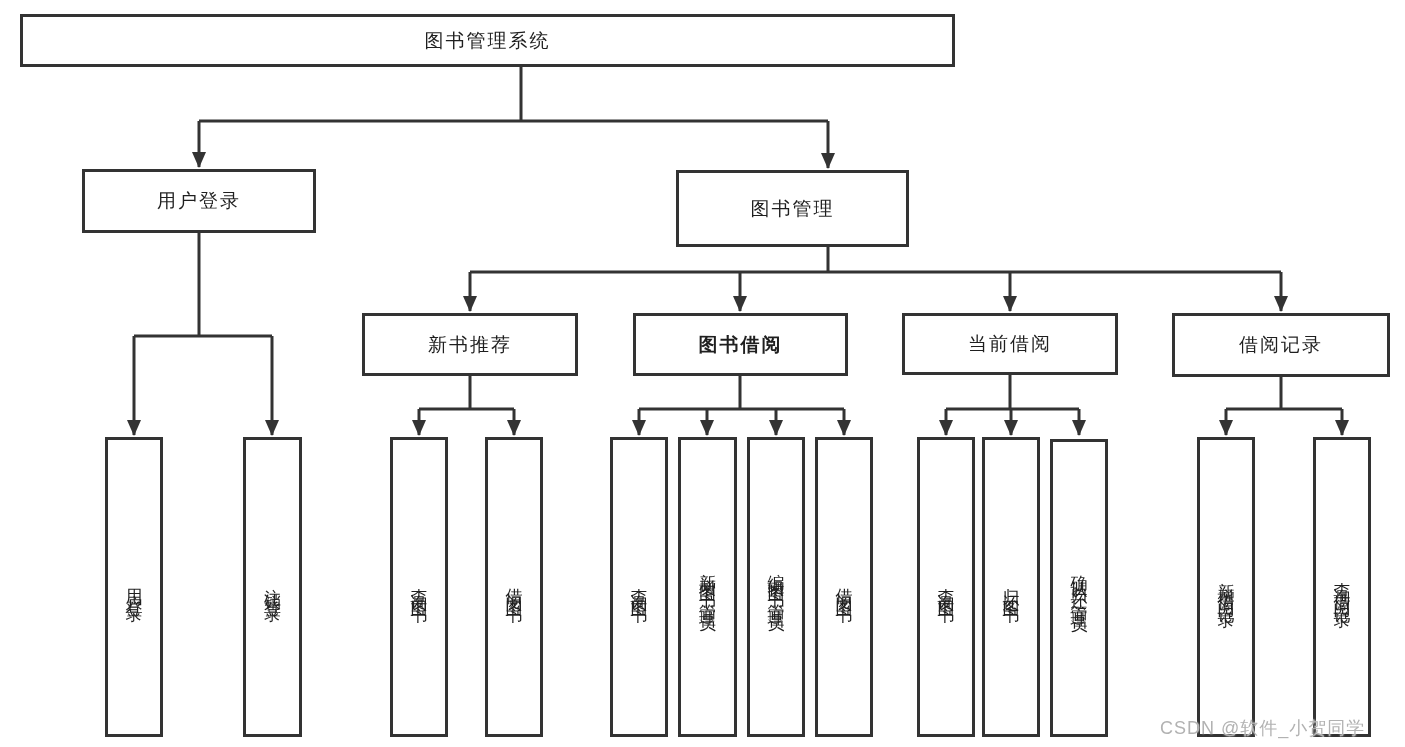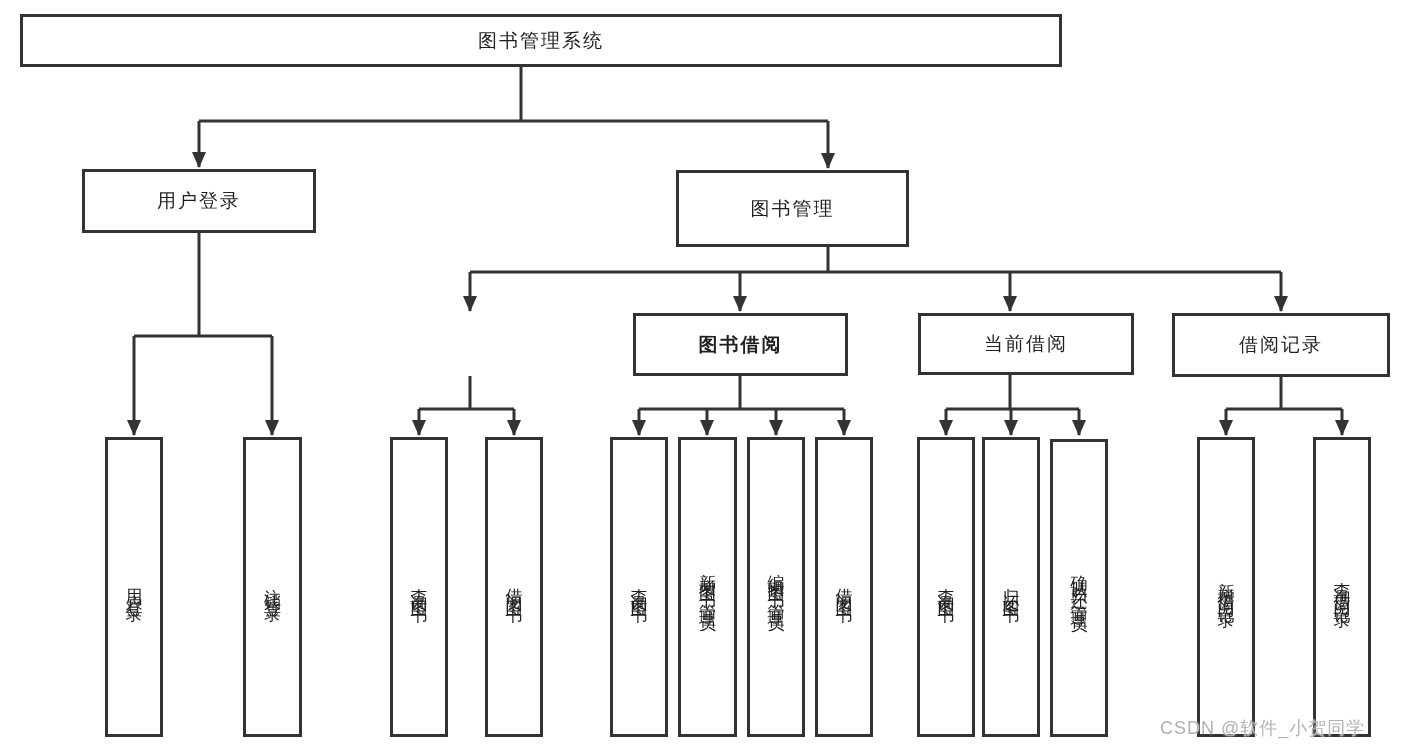--- a/index.html
+++ b/index.html
@@ -97,35 +97,38 @@
       <path d="M946 409 L946 435" marker-end="url(#arw)"></path>
       <path d="M1011 409 L1011 435" marker-end="url(#arw)"></path>
       <path d="M1079 409 L1079 435" marker-end="url(#arw)"></path>
 
       <path d="M1281 377 L1281 409 M1226 409 L1342 409"></path>
       <path d="M1226 409 L1226 435" marker-end="url(#arw)"></path>
       <path d="M1342 409 L1342 435" marker-end="url(#arw)"></path>
     </g>
   </svg>
 
-  <div class="node h" style="left:20px; top:14px; width:1042px; height:53px;">
+  <div class="node h" style="left:20px; top:14px; width:935px; height:53px;">
     <span class="lbl">图书管理系统</span>
   </div>
 
   <div class="node h" style="left:82px; top:169px; width:234px; height:64px;">
     <span class="lbl">用户登录</span>
   </div>
   <div class="node h" style="left:676px; top:170px; width:233px; height:77px;text-align:center;">
     <span class="lbl">图书管理</span>
   </div>
 
+  <div class="node h" style="left:362px; top:313px; width:216px; height:63px;">
+    <span class="lbl">新书推荐</span>
+  </div>
   <div class="node h" style="left:633px; top:313px; width:215px; height:63px;font-weight:bold;">
     <span class="lbl">图书借阅</span>
   </div>
-  <div class="node h" style="left:902px; top:313px; width:216px; height:62px;margin-left:16px;">
+  <div class="node h" style="left:902px; top:313px; width:216px; height:62px;">
     <span class="lbl">当前借阅</span>
   </div>
   <div class="node h" style="left:1172px; top:313px; width:218px; height:64px;font-family:Liberation Serif, serif;">
     <span class="lbl">借阅记录</span>
   </div>
 
   <div class="node leaf" style="left:105px; top:437px; width:58px; height:300px;">
     <span class="lbl">用户登录</span>
   </div>
   <div class="node leaf" style="left:243px; top:437px; width:59px; height:300px;">

